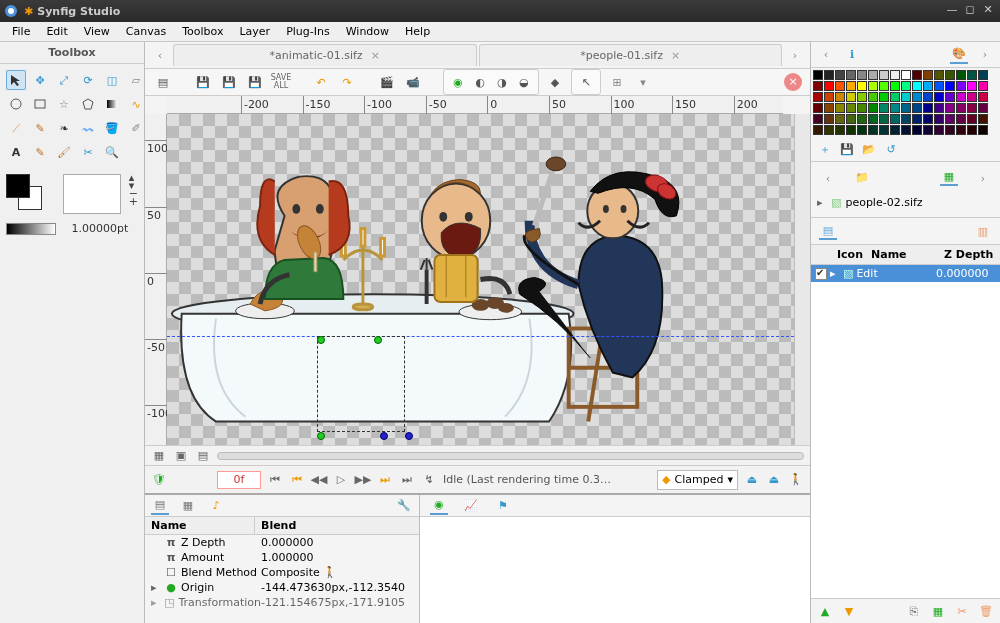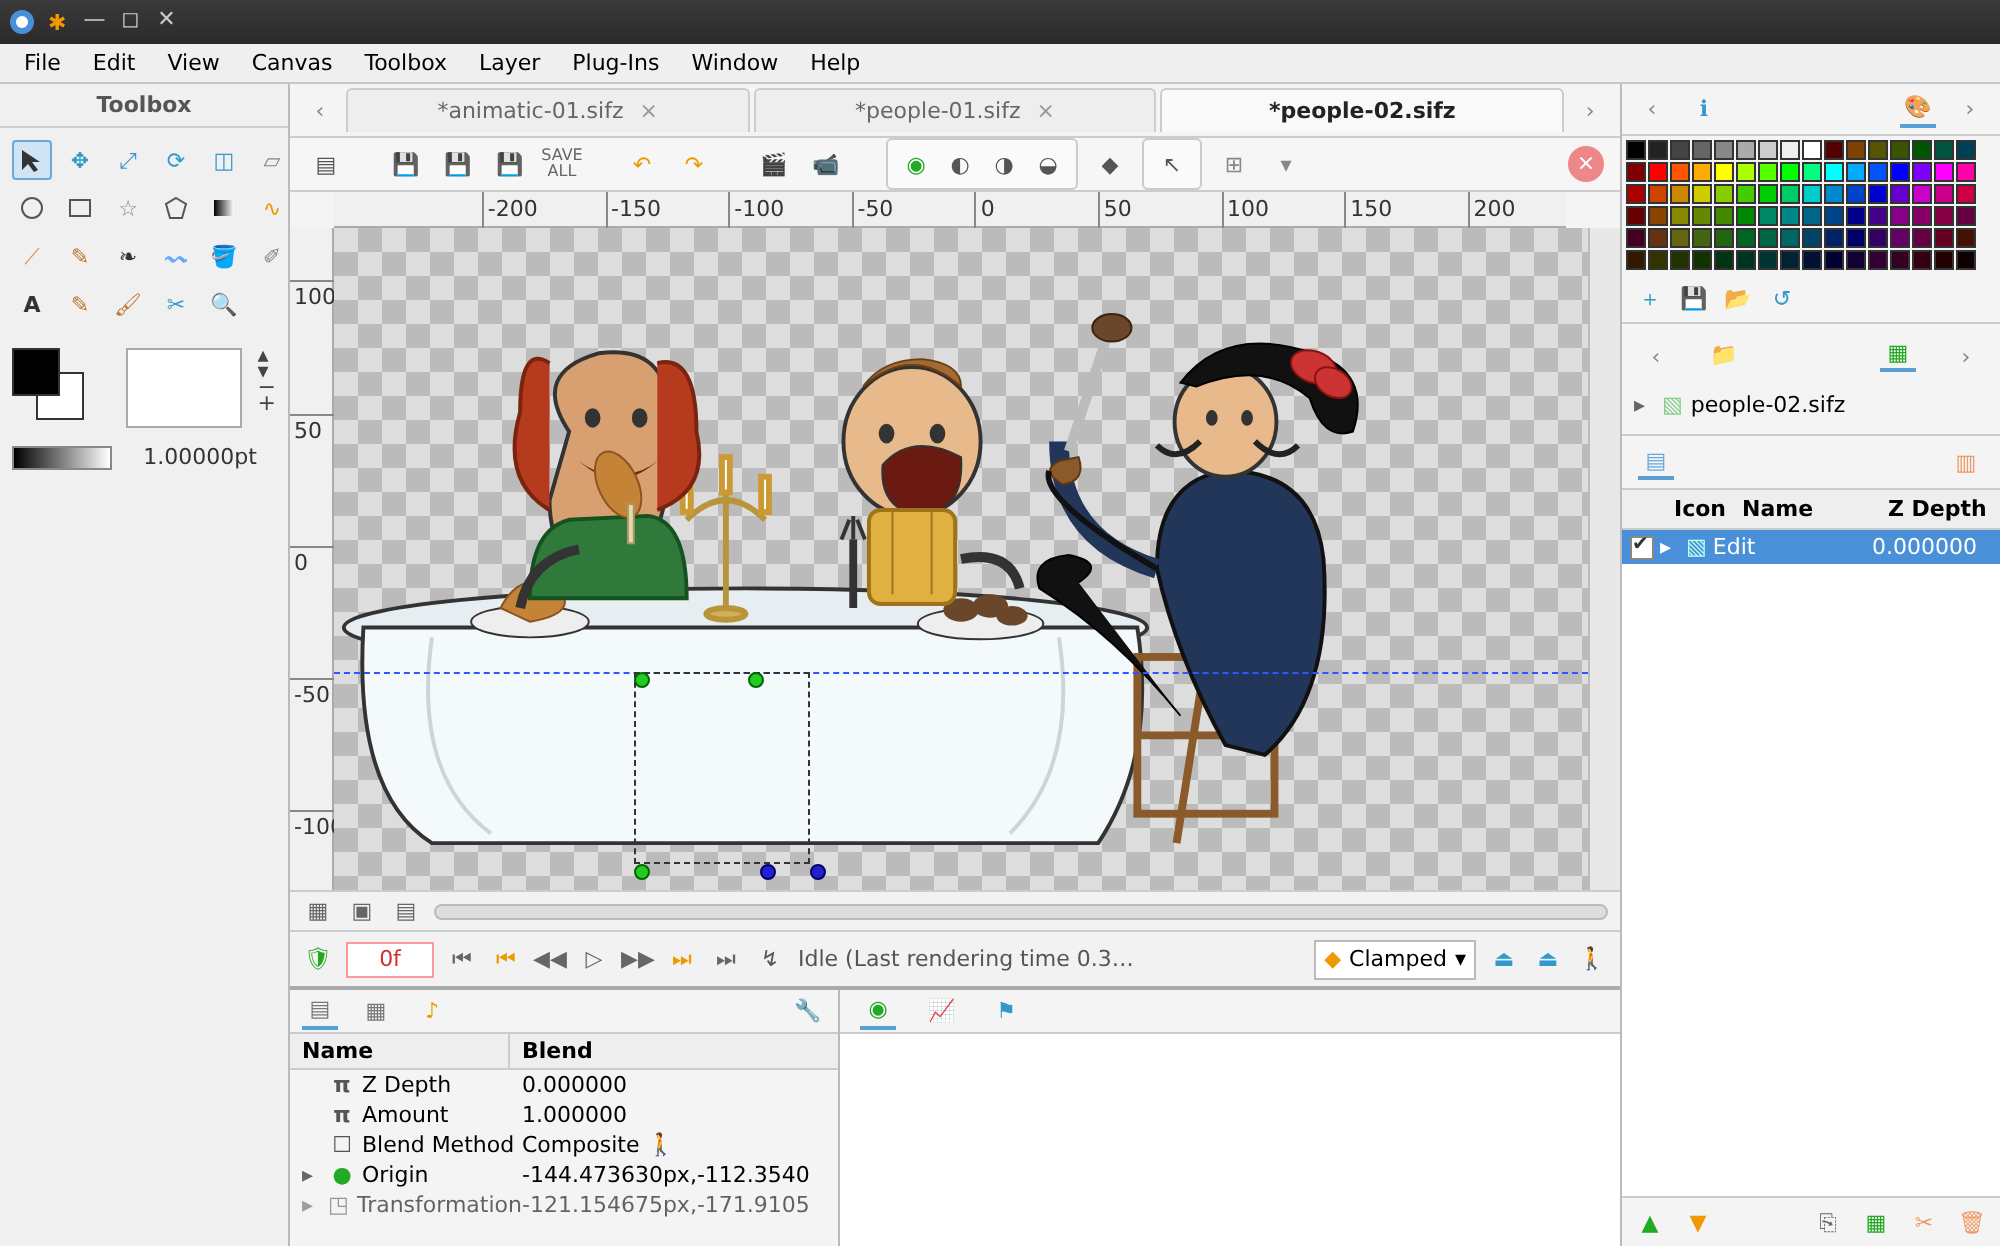--- a/index.html
+++ b/index.html
@@ -64,21 +64,21 @@
 .cartoon { position:absolute; }
 .guide-h { position:absolute; left:0; right:0; height:0; border-top:1px dashed #35f;}
 .handle { position:absolute; width:8px; height:8px; border-radius:50%; background:#2c2; border:1px solid #060;}
 .handle.blue { background:#22c; border-color:#006;}
 .vscroll { position:absolute; top:18px; right:0; bottom:0; width:16px; background:#e8e8e8; border-left:1px solid #bbb;}
 
 .lower-toolbar { height:20px; background:#f2f2f2; border-top:1px solid #ccc; display:flex; align-items:center; padding:0 6px; gap:6px;}
 .lt-btn { width:16px; height:16px; display:flex; align-items:center; justify-content:center; cursor:pointer; color:#666;}
 
 .transport { height:28px; background:#f2f2f2; border-top:1px solid #ccc; display:flex; align-items:center; gap:6px; padding:0 6px;}
-.frame-input { width:44px; height:18px; border:1px solid #f99; background:#fff; text-align:center; color:#c33;}
+.frame-input { width:44px; height:18px; border:1px solid #f99; background:#fff; text-align:center; color:#c33;margin-left:44px;}
 .status-text { flex:1; color:#555; overflow:hidden; text-overflow:ellipsis; white-space:nowrap;}
 .dropdown { display:flex; align-items:center; border:1px solid #bbb; background:#fff; height:20px; padding:0 4px; gap:4px; cursor:pointer;}
 .anim-icon { color:#2a2; }
 
 
 .bottom-panels { display:flex; height:130px; border-top:2px solid #aaa;}
 .params-panel { width:275px; background:#f4f4f4; border-right:1px solid #bbb; display:flex; flex-direction:column;}
 .param-tabs { height:22px; display:flex; align-items:center; gap:10px; padding:0 6px; border-bottom:1px solid #ccc;}
 .param-tab { width:18px; height:18px; display:flex; align-items:center; justify-content:center; cursor:pointer; color:#777;}
 .param-tab.active { border-bottom:2px solid #5a9fd4; }
@@ -124,20 +124,21 @@
 <body>
 
 <div class="titlebar">
   <span class="app-icon">
     <svg width="14" height="14">
         <circle cx="7" cy="7" r="6" fill="#4a90d9"></circle>
         <circle cx="7" cy="7" r="3" fill="#fff"></circle>
       </svg>
   </span>
   <span style="margin-right:4px;color:#e90;">✱</span>
+  <span class="title">Synfig Studio</span>
   <span class="win-btn">—</span>
   <span class="win-btn">◻</span>
   <span class="win-btn">✕</span>
 </div>
 
 <div class="menubar">
   <span class="mitem">File</span>
   <span class="mitem">Edit</span>
   <span class="mitem">View</span>
   <span class="mitem">Canvas</span>
@@ -229,23 +230,20 @@
 
       <div class="tabs-row">
         <div class="navbtn">‹</div>
         <div class="tab">
             <span>*animatic-01.sifz</span>
             <span class="close-x">×</span>
           </div>
         <div class="tab">
             <span>*people-01.sifz</span>
             <span class="close-x">×</span>
-          </div>
-        <div class="tab active">
-            <span>*people-02.sifz</span>
           </div>
         <div class="navbtn">›</div>
       </div>
 
       <div class="canvas-toolbar">
         <span class="tbtn">▤</span>
         <span style="width:8px;"></span>
         <span class="tbtn" style="color:#39c;">💾</span>
         <span class="tbtn" style="color:#39c;">💾</span>
         <span class="tbtn" style="color:#39c;">💾</span>

